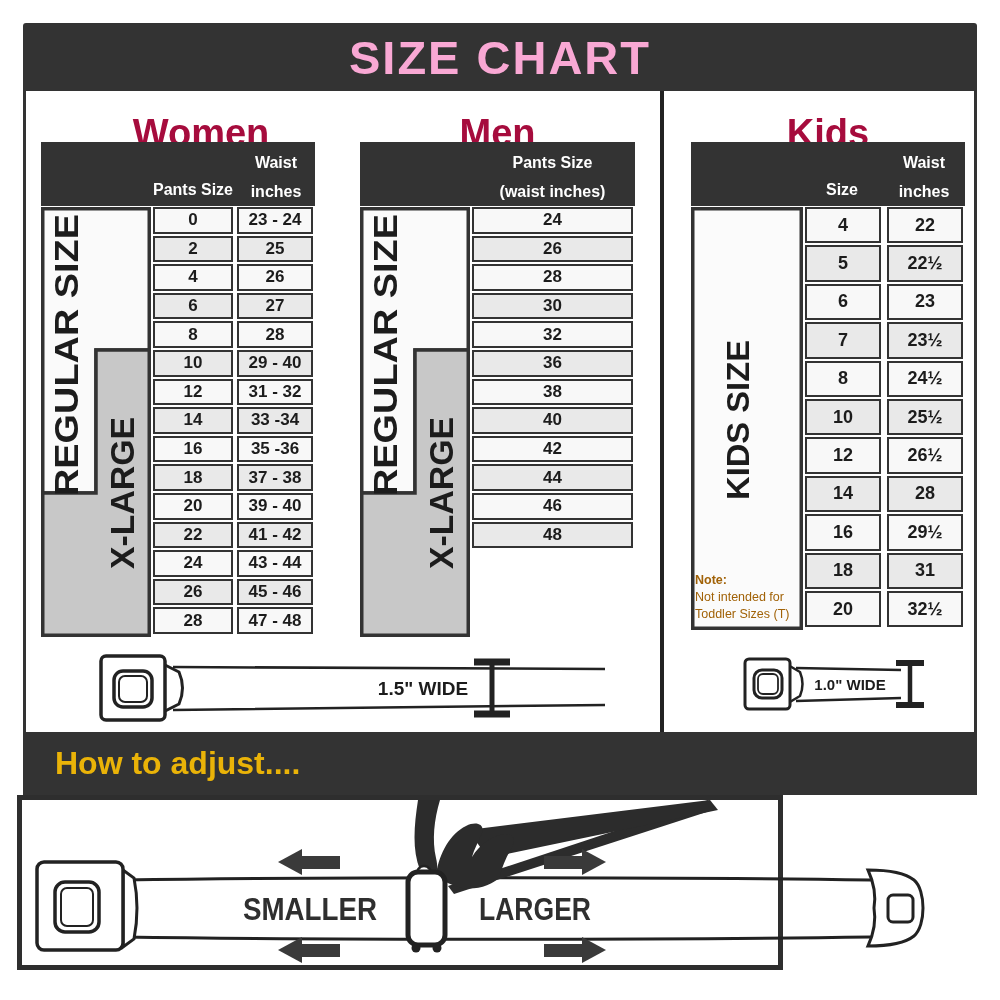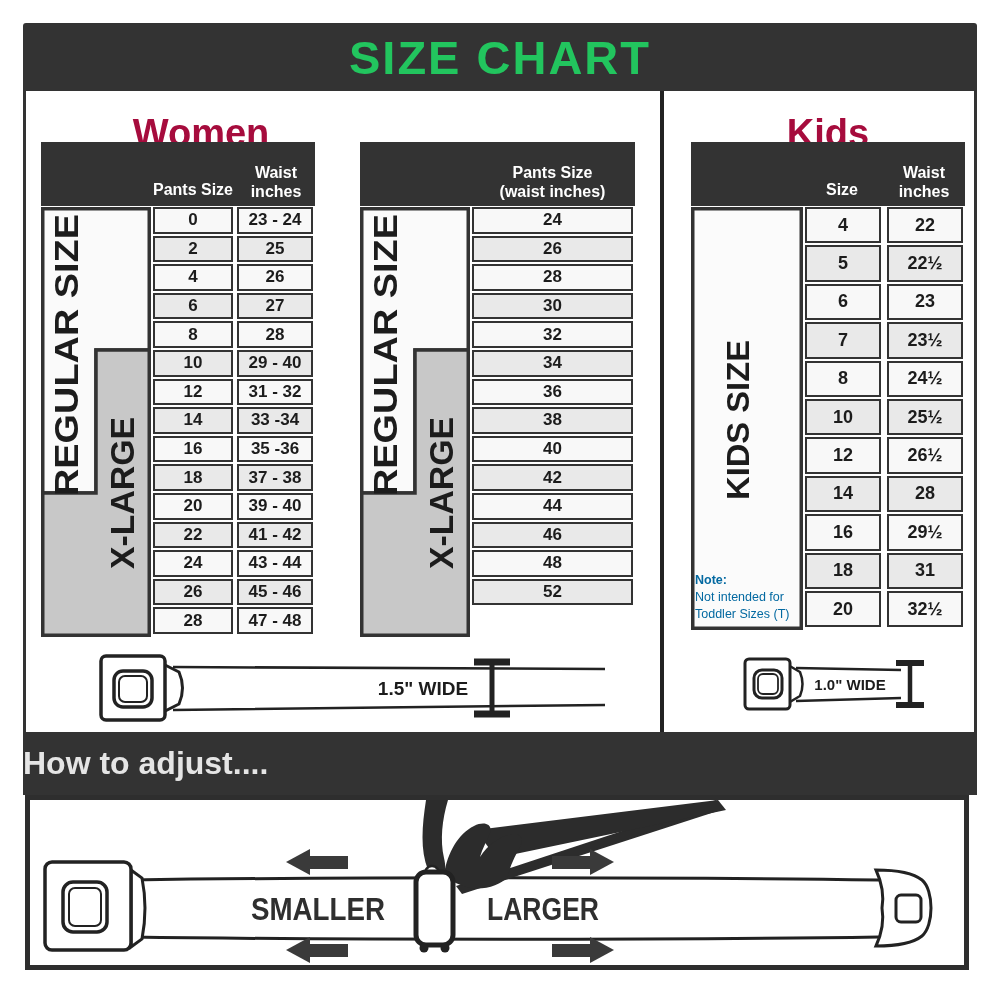--- a/index.html
+++ b/index.html
@@ -1,41 +1,41 @@
 <!DOCTYPE html>
 <html><head>
 <meta charset="utf-8">
 <style>
   * { margin:0; padding:0; box-sizing:border-box; }
   body { background:#fff; font-family:"Liberation Sans", sans-serif; }
   .page { position:relative; width:1000px; height:1000px; background:#fff; overflow:hidden; }
 
   
   .banner { position:absolute; left:23px; top:23px; width:954px; height:68px;
-    background:#333333; color:#22c55e; display:flex; align-items:center; justify-content:center;
+    background:#333333; color:#f9a8d4; display:flex; align-items:center; justify-content:center;
     font-size:47px; font-weight:700; letter-spacing:2px; border-radius:3px 3px 0 0; }
 
   
   .main-panel { position:absolute; left:23px; top:91px; width:954px; height:641px;
     background:#fff; border-left:3px solid #333; border-right:3px solid #333; }
   .divider { position:absolute; left:634px; top:0; width:4px; height:641px; background:#222; }
 
   .col-title { position:absolute; top:20px; height:44px; font-size:38px; font-weight:700;
     color:#a60c3d; text-align:center; line-height:44px; }
   .t-women { left:25px;  width:300px; }
   .t-men   { left:334px; width:275px; }
   .t-kids  { left:665px; width:274px; }
 
   .thead { position:absolute; background:#333333; color:#fff; }
   .w-head { left:15px;  top:51px; width:274px; height:64px; }
   .m-head { left:334px; top:51px; width:275px; height:64px; }
   .k-head { left:665px; top:51px; width:274px; height:64px; }
   .hcol { position:absolute; bottom:7px; text-align:center; font-size:16px; font-weight:700; }
   .hcol2 { position:absolute; bottom:5px; text-align:center; font-size:16px; font-weight:700;
-    display:flex; flex-direction:column; line-height:19px; }
+    display:flex; flex-direction:column; line-height:19px;gap:10px; }
   .w-c1 { left:110px; width:84px; }
   .w-c2 { left:196px; width:78px; }
   .m-c  { left:110px; width:165px; }
   .k-c1 { left:112px; width:78px;margin-top:35px; }
   .k-c2 { left:192px; width:82px; }
 
   .grid { position:absolute; display:grid; align-content:start; }
   .wgrid { left:127px; top:116px; grid-template-columns:80px 76px; column-gap:4px;
            grid-auto-rows:26.6px; row-gap:2px; }
   .mgrid { left:446px; top:116px; grid-template-columns:161px; grid-auto-rows:26.6px; row-gap:2px; }
@@ -47,49 +47,50 @@
   .wgrid .cell:nth-child(4n+3), .wgrid .cell:nth-child(4n+4) { background:#e9e9e9; }
   .kgrid .cell:nth-child(4n+3), .kgrid .cell:nth-child(4n+4) { background:#e9e9e9; }
   .mgrid .cell:nth-child(2n) { background:#e9e9e9; }
 
   .band-svg { position:absolute; }
   .w-band { left:15px;  top:116px; }
   .m-band { left:334px; top:116px; }
   .k-band { left:665px; top:116px; }
 
   .kids-note { position:absolute; left:669px; top:481px; width:104px; font-size:12.5px;
-    line-height:17px; color:#0369a1; }
+    line-height:17px; color:#a16207; }
   .kids-note .nb { font-weight:700; }
 
   .belt-svg { position:absolute; }
   .b-adult { left:67px;  top:559px; }
   .b-kids  { left:712px; top:564px; }
 
   
   .adjust-band { position:absolute; left:23px; top:732px; width:954px; height:63px;
-    background:#333333; color:#e5e5e5; display:flex; align-items:center;
-    font-size:32px; font-weight:700; }
-  .adjust-panel { position:absolute; left:25px; top:795px; width:944px; height:175px;
+    background:#333333; color:#eab308; display:flex; align-items:center;
+    font-size:32px; font-weight:700; padding-left:32px; }
+  .adjust-panel { position:absolute; left:17px; top:795px; width:766px; height:175px;
     background:#fff; border:5px solid #2e2e2e; }
 
   text { font-family:"Liberation Sans", sans-serif; }
 </style>
 </head>
 <body>
 
 <div class="page">
 
   <div class="banner">
     <span>SIZE CHART</span>
   </div>
 
   <div class="main-panel">
     <div class="divider"></div>
 
     <div class="col-title t-women">Women</div>
+    <div class="col-title t-men">Men</div>
     <div class="col-title t-kids">Kids</div>
 
     <div class="thead w-head">
       <span class="hcol w-c1">Pants Size</span>
       <span class="hcol2 w-c2">
         <span>Waist</span>
         <span>inches</span>
       </span>
     </div>
 
@@ -164,29 +165,27 @@
       <div class="cell">28</div>
         <div class="cell">47 - 48</div>
     </div>
 
     <div class="grid mgrid">
       <div class="cell">24</div>
       <div class="cell">26</div>
       <div class="cell">28</div>
       <div class="cell">30</div>
       <div class="cell">32</div>
-      <div class="cell">34</div>
       <div class="cell">36</div>
       <div class="cell">38</div>
       <div class="cell">40</div>
       <div class="cell">42</div>
       <div class="cell">44</div>
       <div class="cell">46</div>
       <div class="cell">48</div>
-      <div class="cell">52</div>
     </div>
 
     <div class="grid kgrid">
       <div class="cell">4</div>
         <div class="cell">22</div>
       <div class="cell">5</div>
         <div class="cell">22½</div>
       <div class="cell">6</div>
         <div class="cell">23</div>
       <div class="cell">7</div>

